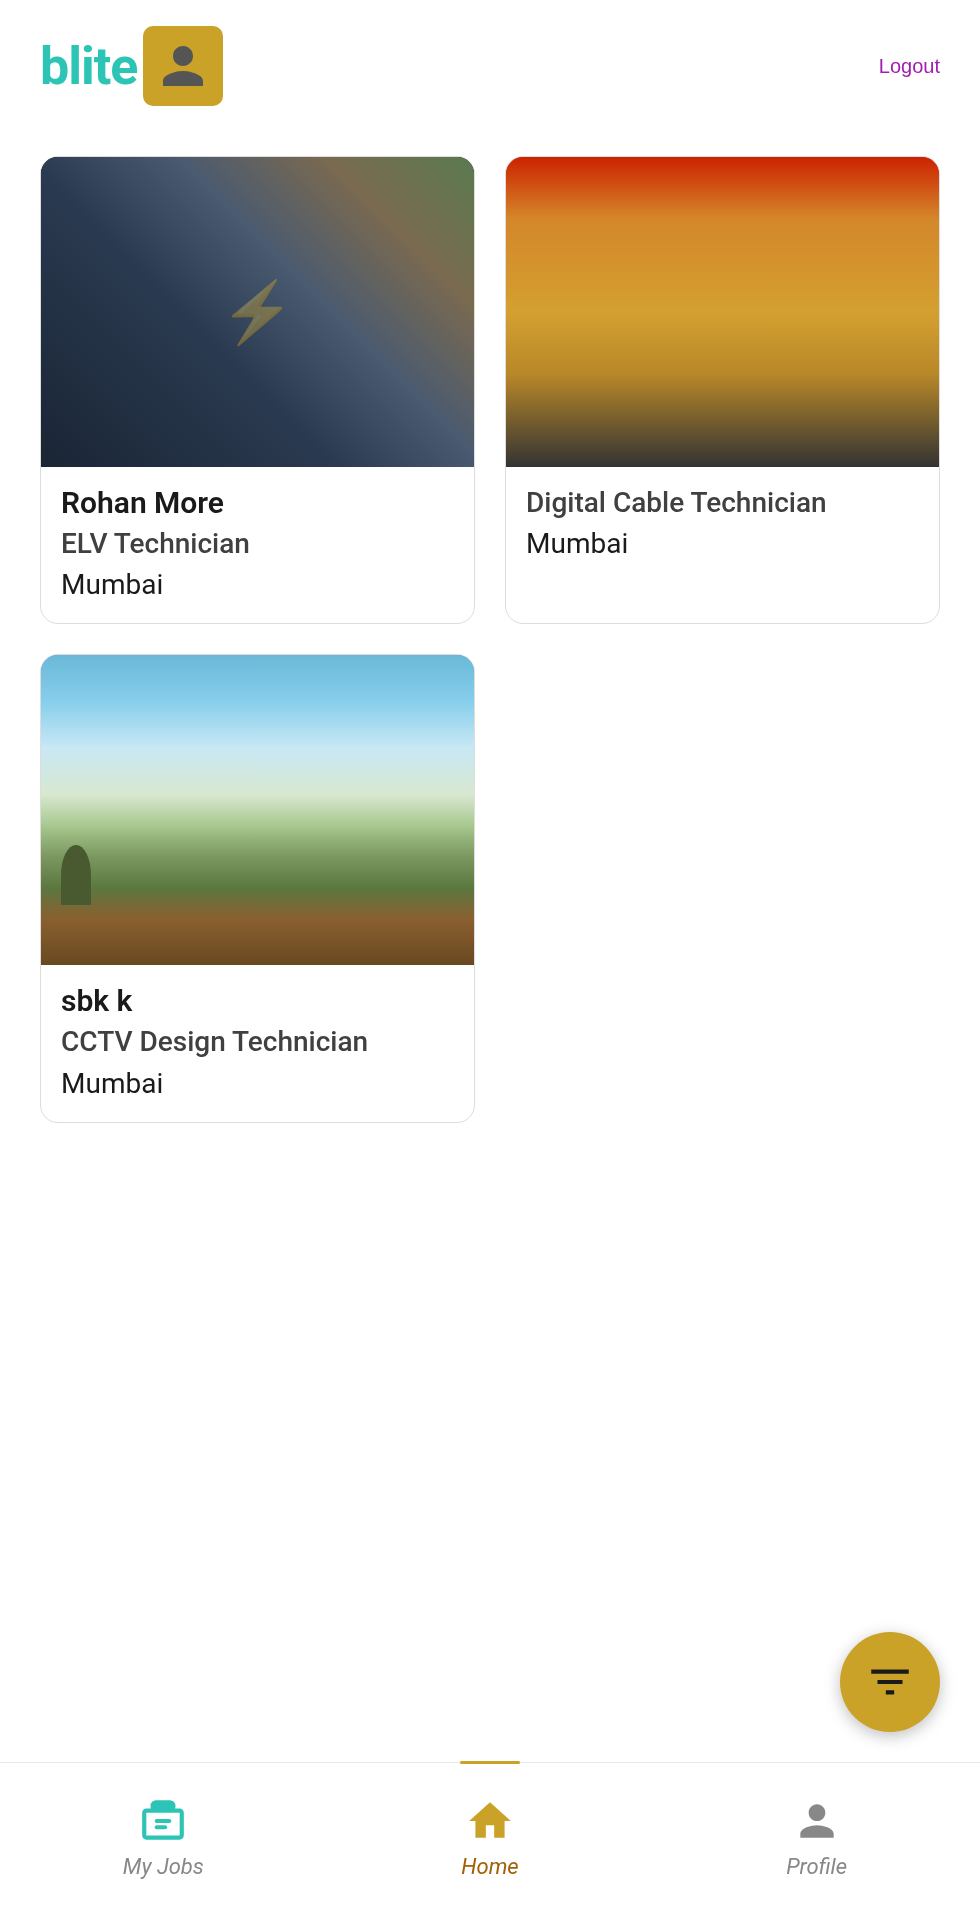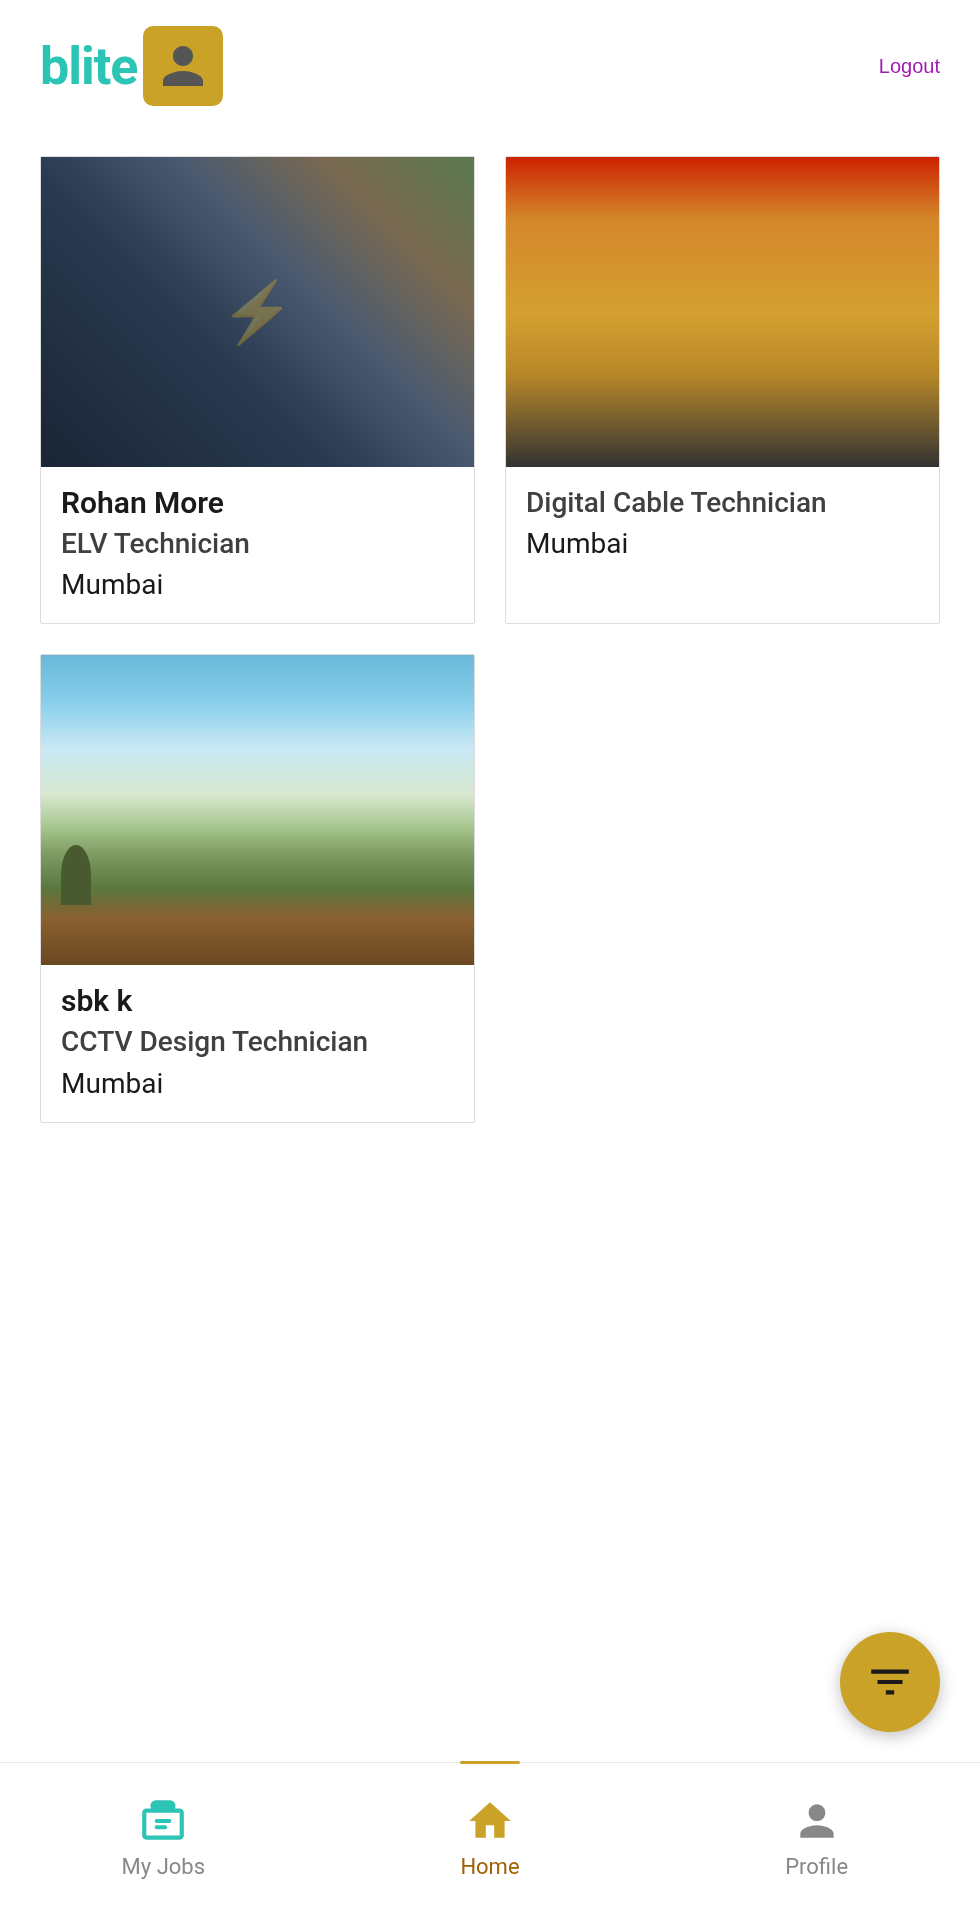--- a/index.html
+++ b/index.html
@@ -72,21 +72,21 @@
 
     
     .cards-grid {
       display: grid;
       grid-template-columns: 1fr 1fr;
       gap: 30px;
     }
 
     .card {
       border: 1.5px solid #ddd;
-      border-radius: 2px;
+      border-radius: 18px;
       overflow: hidden;
       background: #fff;
       cursor: pointer;
     }
 
     .card-info {
       padding: 18px 20px 22px 20px;
     }
 
     .card-name {
@@ -154,20 +154,21 @@
       z-index: 200;
     }
 
     .nav-item {
       display: flex;
       flex-direction: column;
       align-items: center;
       gap: 8px;
       cursor: pointer;
       min-width: 120px;
+      font-style: italic;
     }
 
     .nav-label {
       font-size: 22px;
       color: #888;
       font-weight: 400;
     }
 
     .nav-label.active {
       color: #a16207;

